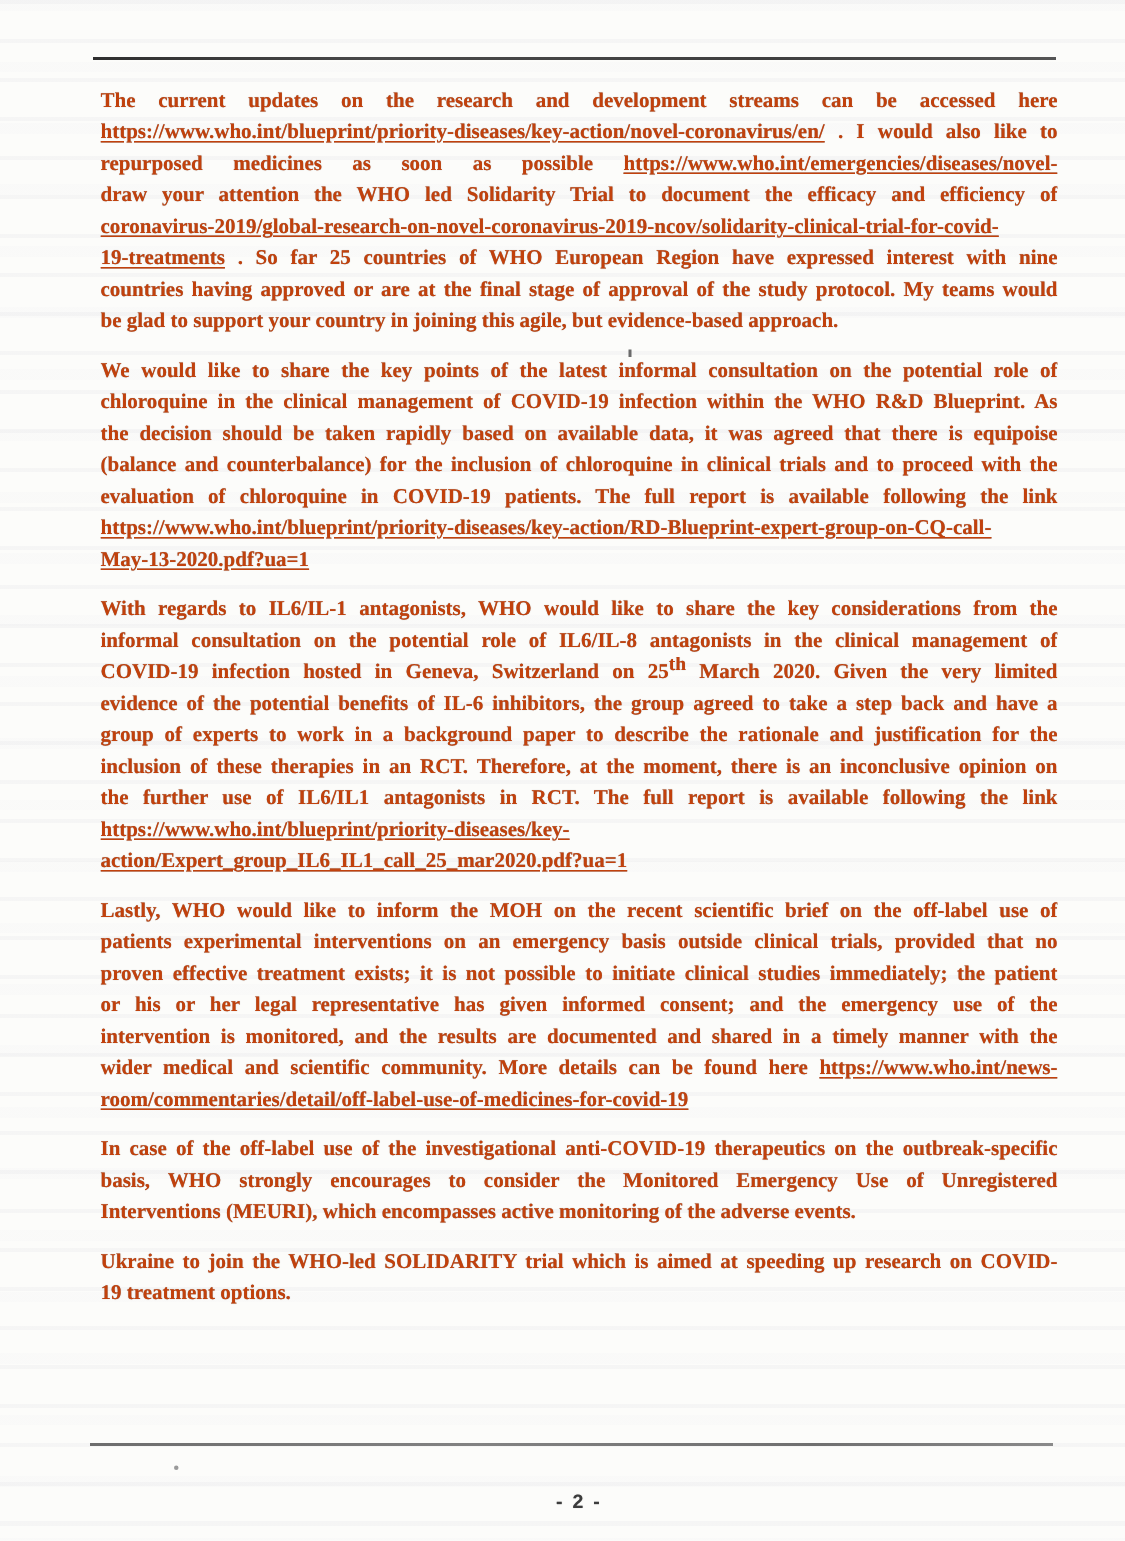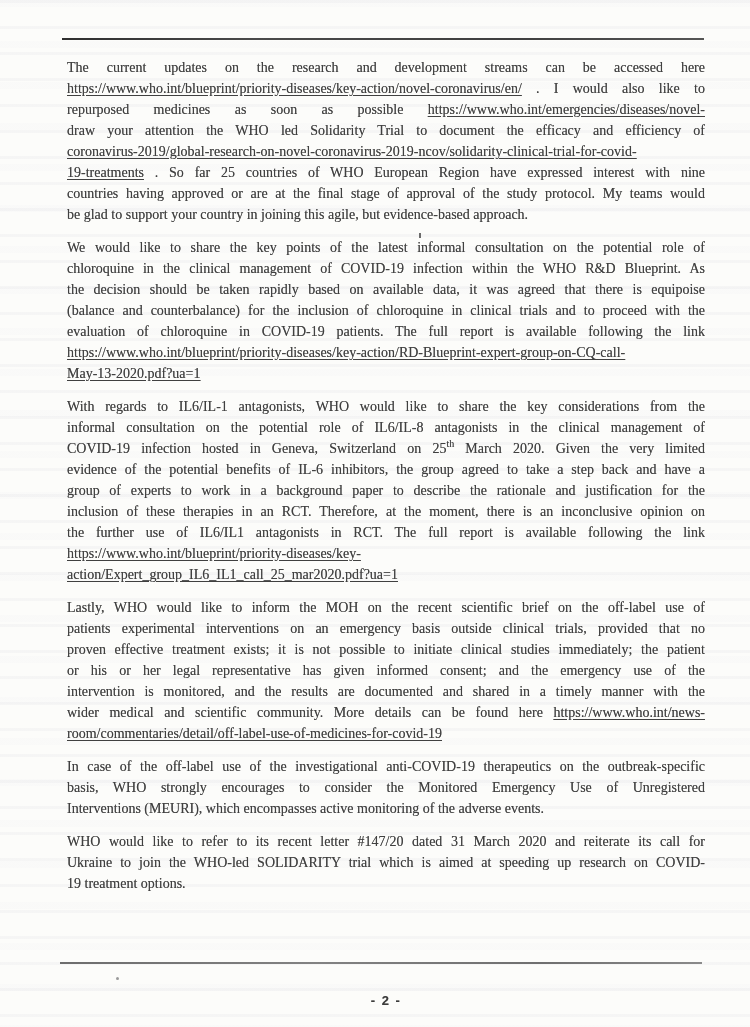--- a/index.html
+++ b/index.html
@@ -56,21 +56,21 @@
   }
   .jf { text-align: justify; text-align-last: justify; }
   .lf { text-align: right; text-align-last: left; }
   a.lnk {
     color: inherit;
     text-decoration: underline;
     text-underline-offset: 2px;
     cursor: pointer;
   }
   sup {
-    font-size: 10px;
+    font-size: 13px;
     line-height: 0;
     vertical-align: super;
   }
   .page-number {
     position: absolute;
     left: 67px; top: 993px;
     width: 638px;
     text-align: center;
     font-family: "Liberation Sans", sans-serif;
     font-size: 13px;
@@ -92,21 +92,21 @@
     width: 2px; height: 5px;
     background: #6b6b6b;
   }
 </style>
 </head>
 <body>
 
 <div class="page">
   <div class="scan-bands"></div>
   <div class="rule-top"></div>
-  <div class="doc" id="doc" style="color: #404040;">
+  <div class="doc" id="doc" style="color: #c2410c; font-weight: bold;">
       <div class="para">
         <div class="line jf"><span>The current updates on the research and development streams can be accessed here</span></div>
         <div class="line jf"><a class="lnk" href="#">https://www.who.int/blueprint/priority-diseases/key-action/novel-coronavirus/en/</a><span> . I would also like to</span></div>
         <div class="line jf"><span>repurposed medicines as soon as possible </span><a class="lnk" href="#">https://www.who.int/emergencies/diseases/novel-</a></div>
         <div class="line jf"><span>draw your attention the WHO led Solidarity Trial to document the efficacy and efficiency of</span></div>
         <div class="line jf"><a class="lnk" href="#">coronavirus-2019/global-research-on-novel-coronavirus-2019-ncov/solidarity-clinical-trial-for-covid-</a></div>
         <div class="line jf"><a class="lnk" href="#">19-treatments</a><span> . So far 25 countries of WHO European Region have expressed interest with nine</span></div>
         <div class="line jf"><span>countries having approved or are at the final stage of approval of the study protocol. My teams would</span></div>
         <div class="line lf"><span>be glad to support your country in joining this agile, but evidence-based approach.</span></div>
       </div>
@@ -138,21 +138,20 @@
         <div class="line jf"><span>intervention is monitored, and the results are documented and shared in a timely manner with the</span></div>
         <div class="line jf"><span>wider medical and scientific community. More details can be found here </span><a class="lnk" href="#">https://www.who.int/news-</a></div>
         <div class="line lf"><a class="lnk" href="#">room/commentaries/detail/off-label-use-of-medicines-for-covid-19</a></div>
       </div>
       <div class="para">
         <div class="line jf"><span>In case of the off-label use of the investigational anti-COVID-19 therapeutics on the outbreak-specific</span></div>
         <div class="line jf"><span>basis, WHO strongly encourages to consider the Monitored Emergency Use of Unregistered</span></div>
         <div class="line lf"><span>Interventions (MEURI), which encompasses active monitoring of the adverse events.</span></div>
       </div>
       <div class="para">
-        <div class="line jf"><span>WHO would like to refer to its recent letter #147/20 dated 31 March 2020 and reiterate its call for</span></div>
         <div class="line jf"><span>Ukraine to join the WHO-led SOLIDARITY trial which is aimed at speeding up research on COVID-</span></div>
         <div class="line lf"><span>19 treatment options.</span></div>
       </div>
     </div>
   <div class="rule-bottom"></div>
   <div class="page-number">- 2 -</div>
   <div class="speck-a"></div>
   <div class="speck-b"></div>
 </div>
 

